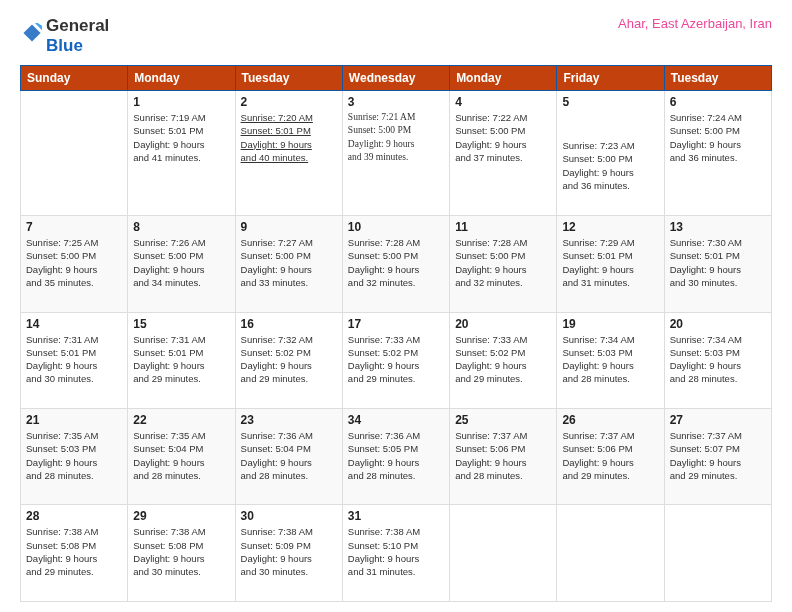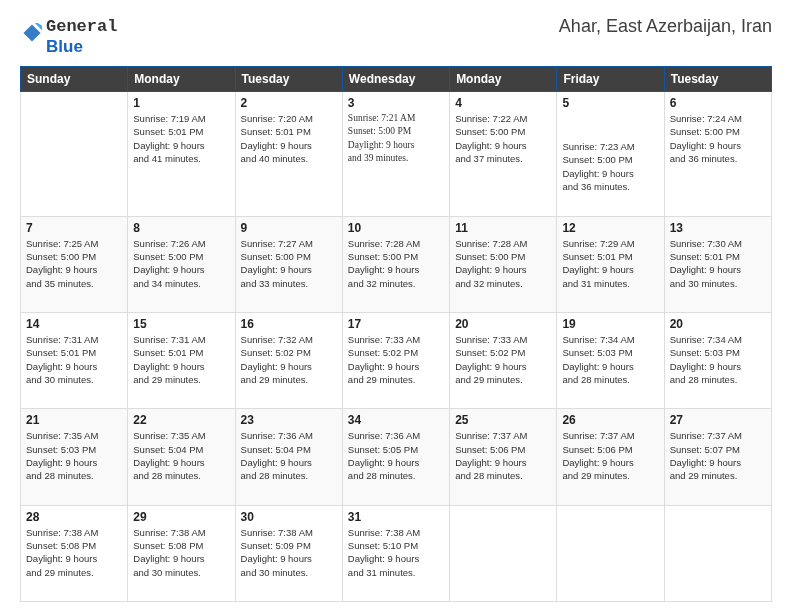--- a/index.html
+++ b/index.html
@@ -39,32 +39,32 @@
     .title-block {
       text-align: right;
     }
     .cal-title {
       font-size: 36px;
       font-weight: bold;
       color: #333;
       line-height: 1.1;
     }
     .cal-subtitle {
-      font-size: 18px;
-      color: #404040;
+      font-size: 13px;
+      color: #ec4899;
     }
     .calendar {
       flex: 1;
       border: 1px solid #ccc;
       border-collapse: collapse;
       width: 100%;
       table-layout: fixed;
     }
     .calendar thead tr th {
-      background: #404040;
+      background: #c2410c;
       color: #fff;
       font-size: 12px;
       font-weight: bold;
       text-align: left;
       padding: 5px 6px;
       border: 1px solid #1255a0;
     }
     .calendar tbody tr td {
       vertical-align: top;
       padding: 4px 5px;
@@ -99,21 +99,21 @@
   <div class="header">
     <div class="logo">
       <div>
         <svg class="logo-icon" width="28" height="28" viewBox="0 0 28 28">
           <polygon points="14,2 26,14 14,26 2,14" fill="#1565c0" opacity="0.85"></polygon>
           <polygon points="18,0 28,10 28,4 22,0" fill="#42a5f5"></polygon>
         </svg>
       </div>
       <div>
         <div style="font-size:17px;font-weight:bold;color:#333;line-height:1.15;">
-          <span style="color:#333;font-family:Liberation Mono, monospace;">General</span><br>
+          <span style="color:#333;">General</span><br>
           <span style="color:#1565c0;">Blue</span>
         </div>
       </div>
     </div>
     <div class="title-block">
       <div class="cal-subtitle">Ahar, East Azerbaijan, Iran</div>
     </div>
   </div>
 
   <table class="calendar">
@@ -134,21 +134,21 @@
           <td class="empty"></td>
           <td>
             <span class="day-num">1</span>
             <div class="day-detail" style="white-space: pre-line;">Sunrise: 7:19 AM
 Sunset: 5:01 PM
 Daylight: 9 hours
 and 41 minutes.</div>
           </td>
           <td>
             <span class="day-num">2</span>
-            <div class="day-detail" style="white-space: pre-line;">Sunrise: 7:20 AM
+            <div class="day-detail" style="white-space: pre-line; text-decoration: underline;">Sunrise: 7:20 AM
 Sunset: 5:01 PM
 Daylight: 9 hours
 and 40 minutes.</div>
           </td>
           <td>
             <span class="day-num">3</span>
             <div class="day-detail" style="white-space: pre-line; font-family: Liberation Serif, serif;">Sunrise: 7:21 AM
 Sunset: 5:00 PM
 Daylight: 9 hours
 and 39 minutes.</div>

